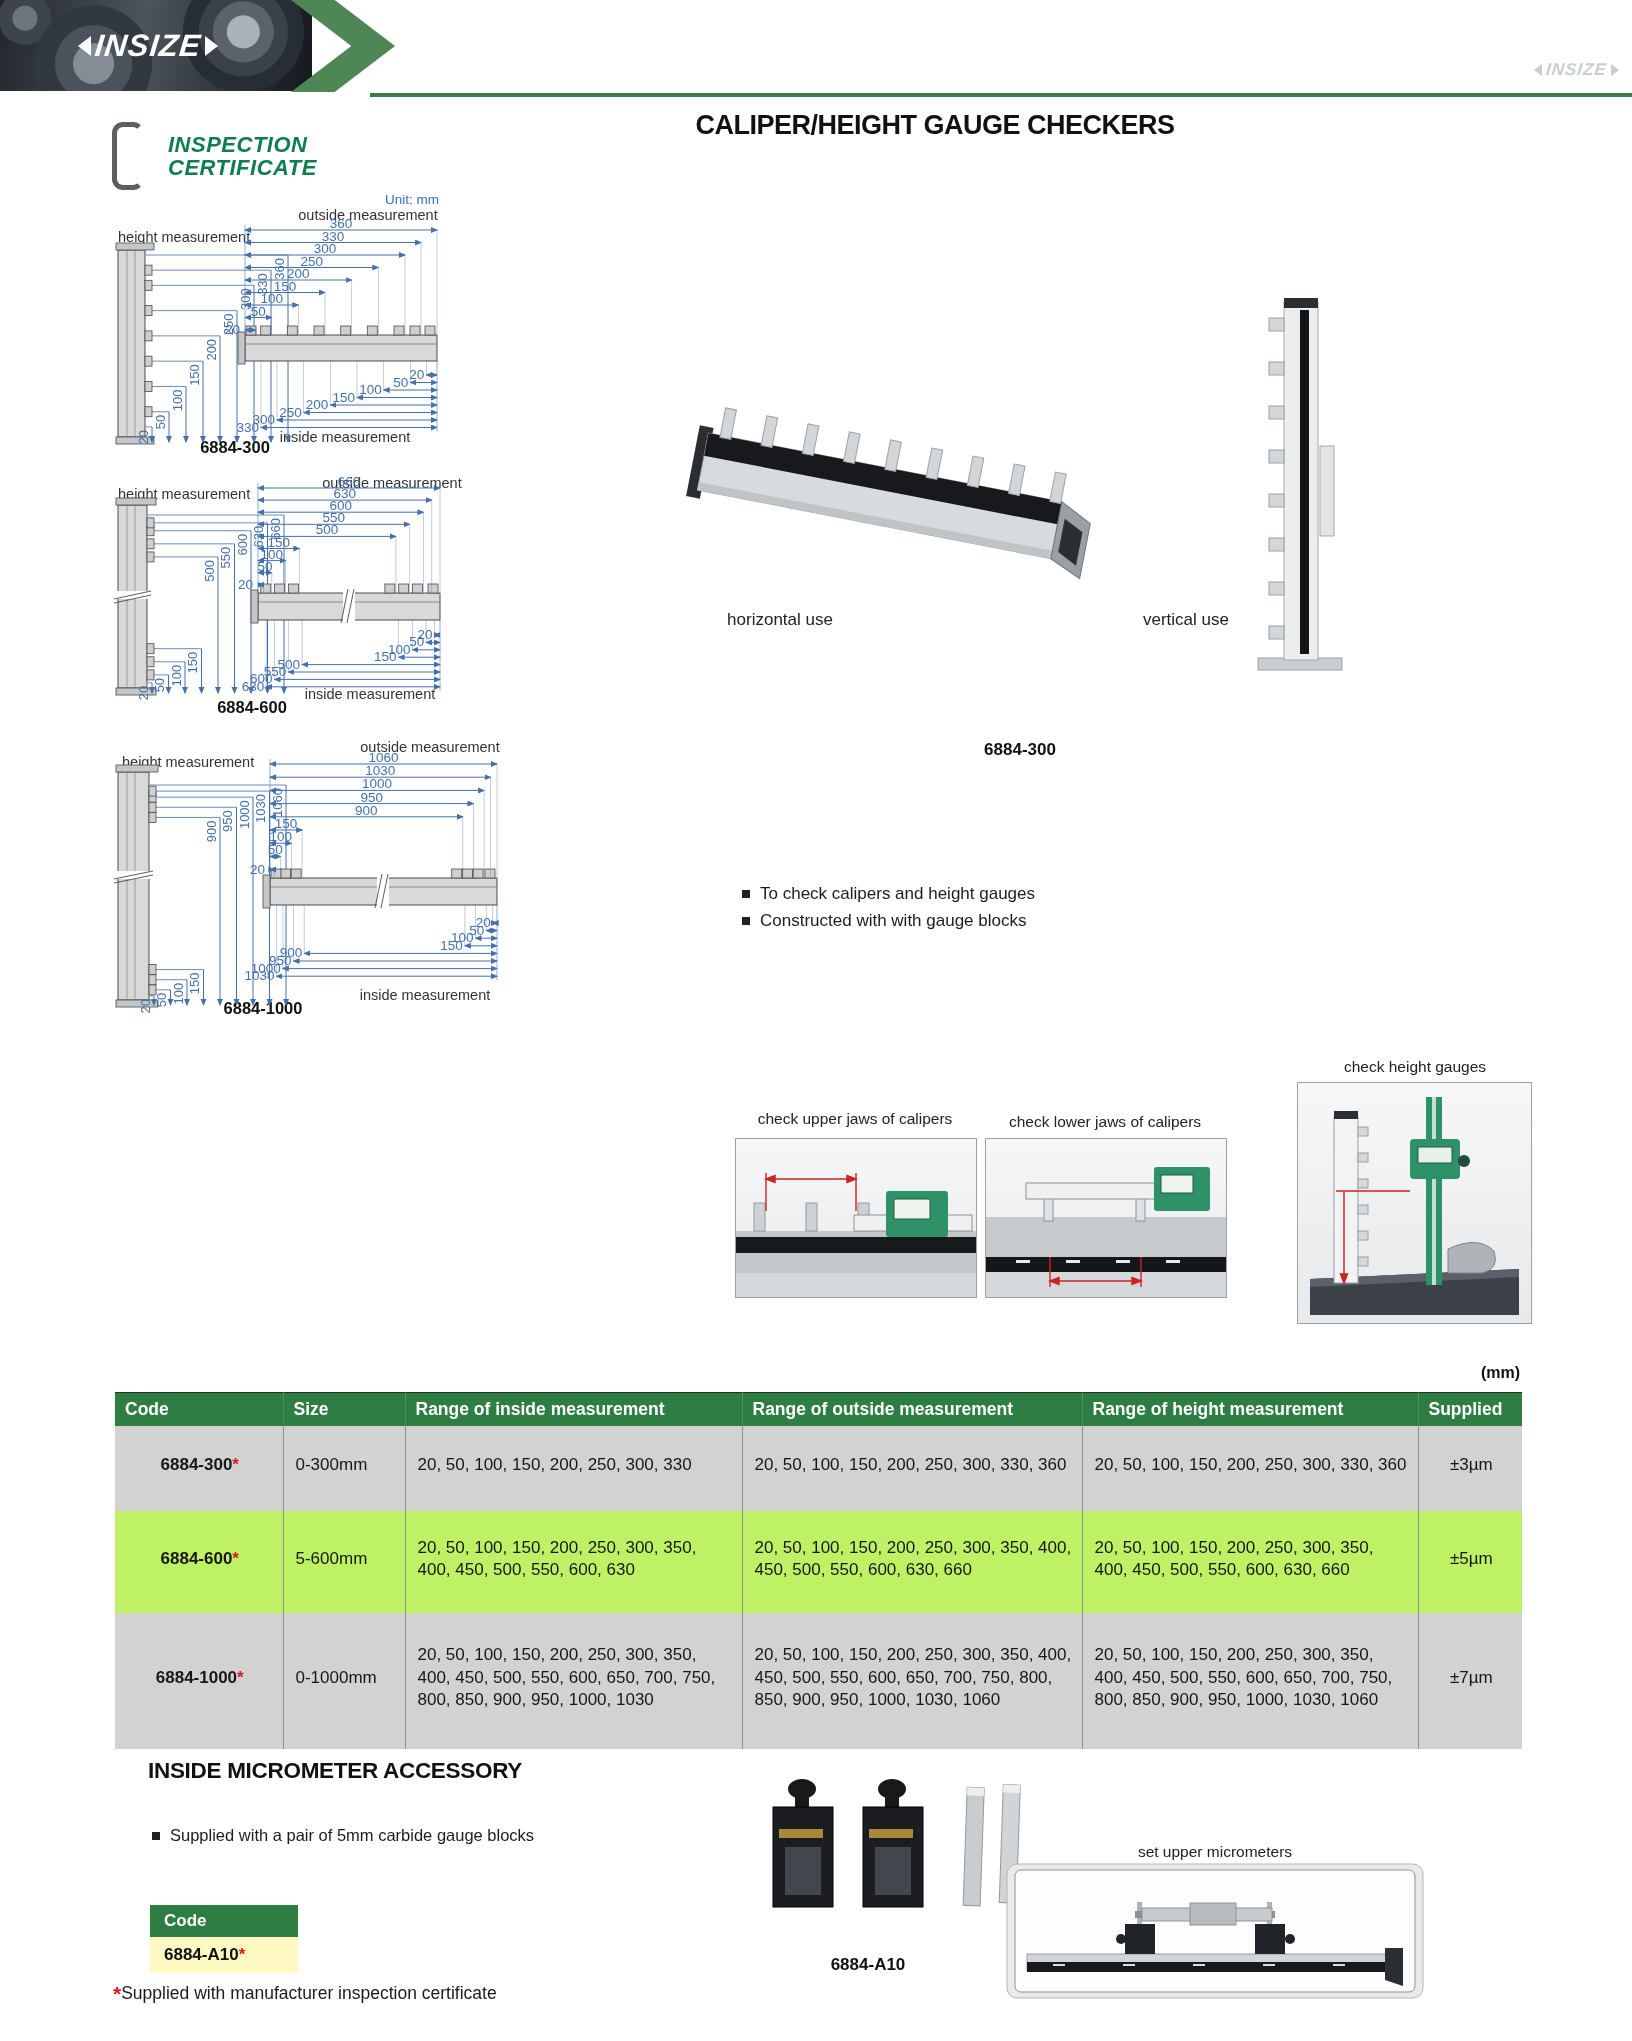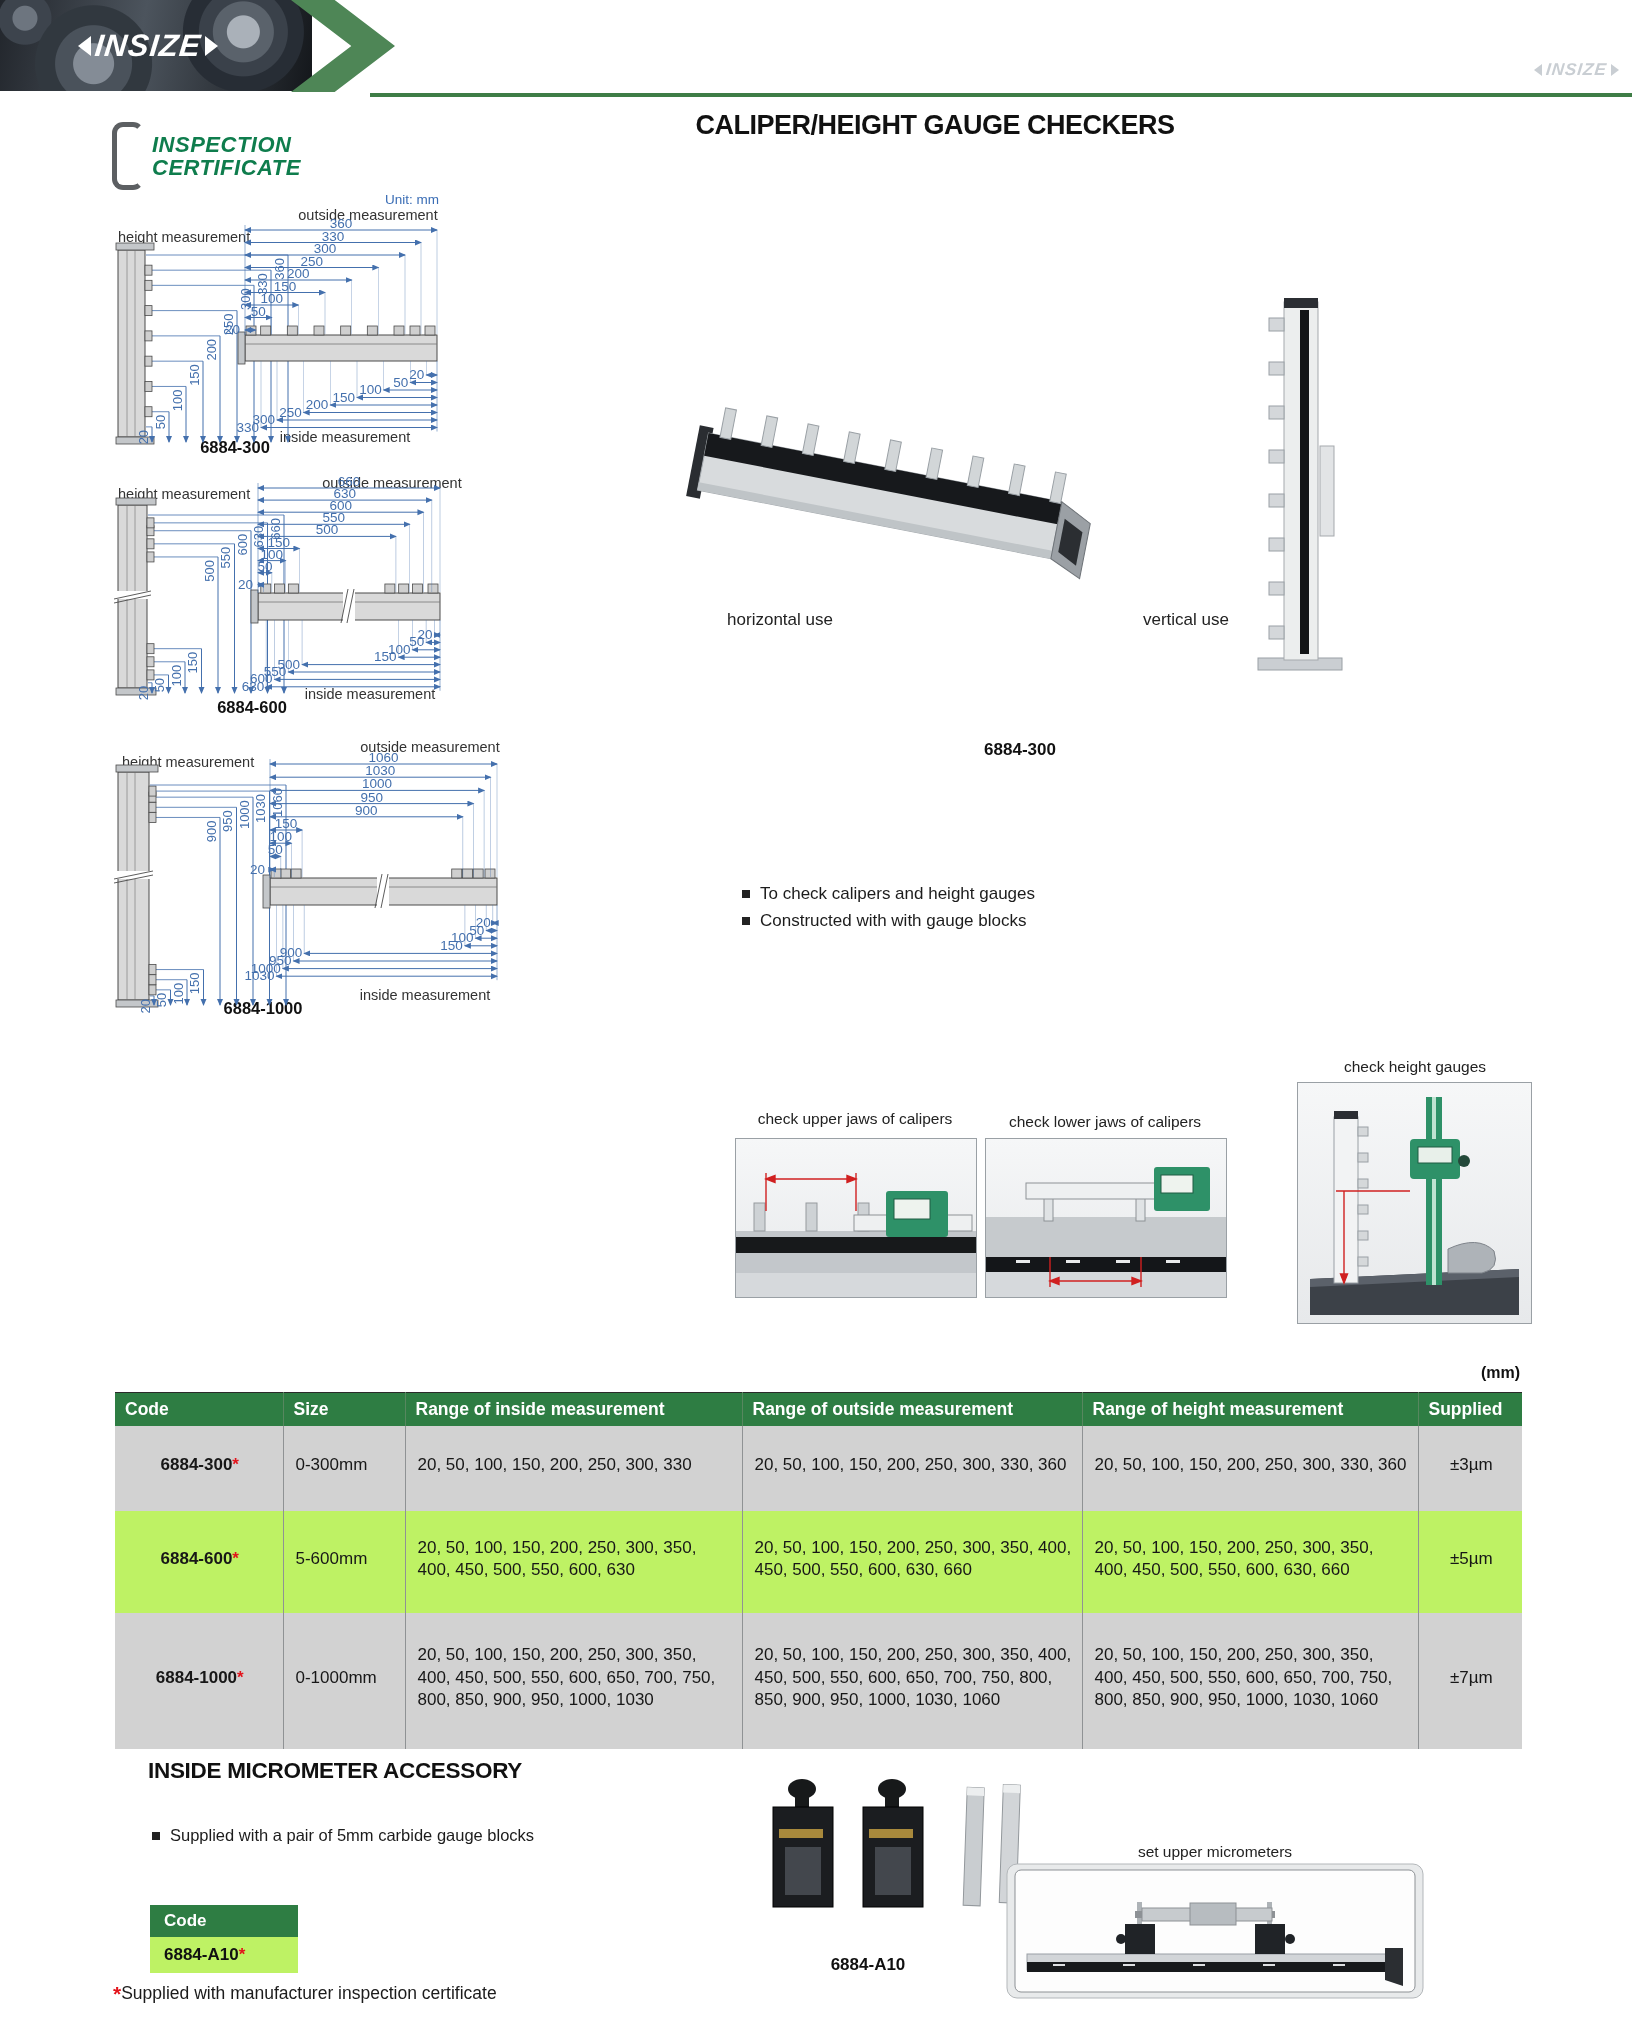--- a/index.html
+++ b/index.html
@@ -24,21 +24,21 @@
   .tri-r { width:0; height:0; border-style:solid; }
   .banner .logo { margin-left:78px; }
   .banner .txt { color:#fff; font-size:31px; }
   .banner .tri-l { border-width:10px 13px 10px 0; border-color:transparent #fff transparent transparent; }
   .banner .tri-r { border-width:10px 0 10px 13px; border-color:transparent transparent transparent #fff; }
   .watermark { left:1534px; top:60px; color:#c9ced3; }
   .watermark .txt { font-size:17px; color:#c9ced3; }
   .watermark .tri-l { border-width:6px 8px 6px 0; border-color:transparent #c9ced3 transparent transparent; }
   .watermark .tri-r { border-width:6px 0 6px 8px; border-color:transparent transparent transparent #c9ced3; }
 
-  .badge { left:112px; top:122px; display:flex; align-items:center; gap:8px; }
+  .badge { left:112px; top:122px; display:flex; align-items:center; gap:24px; }
   .clip { width:22px; height:58px; border:5px solid #5c5f62; border-radius:11px;
           border-right-color:transparent; }
   .badge-text { color:#0f7d4d; font-style:italic; font-weight:bold; font-size:22px; line-height:1.05; letter-spacing:.5px; }
 
   .title { left:690px; top:110px; width:490px; text-align:center;
            font-size:27px; font-weight:bold; letter-spacing:-0.5px; color:#111; }
 
   .unit-label { left:352px; top:192px; width:120px; text-align:center; color:#3a6db5; font-size:13.5px; }
 
   svg text { font-family:"Liberation Sans", sans-serif; }
@@ -66,21 +66,21 @@
   tr.dark { background:#d2d2d2; }
   tr.light { background:#bef264; }
   td.code-cell { text-align:center; font-weight:bold; font-size:17.5px; }
   td.acc-cell { text-align:center; }
   tr.r1 td { height:67px; } tr.r2 td { height:84px; } tr.r3 td { height:118px; }
   .star { color:#e3131b; font-weight:bold; }
 
   .acc-heading { left:148px; top:1758px; font-size:22.5px; font-weight:bold; letter-spacing:-0.3px; color:#111; }
   .mini-code-head { left:150px; top:1905px; width:148px; height:32px; background:#2e7d43; color:#fff;
                     font-weight:bold; font-size:17px; line-height:32px; padding-left:14px; box-sizing:border-box; }
-  .mini-code-val { left:150px; top:1937px; width:148px; height:36px; background:#bef264;
+  .mini-code-val { left:150px; top:1937px; width:148px; height:36px; background:#fef9c3;
                    font-weight:bold; font-size:17px; line-height:36px; padding-left:14px; box-sizing:border-box; color:#111; }
   .footnote { left:113px; top:1982px; font-size:17.5px; color:#1b1b1b; }
   .footnote .star { font-size:21px; vertical-align:-2px; }
 </style>
 </head>
 <body>
 
 <div class="page">
 
   <div class="abs green-line"></div>

